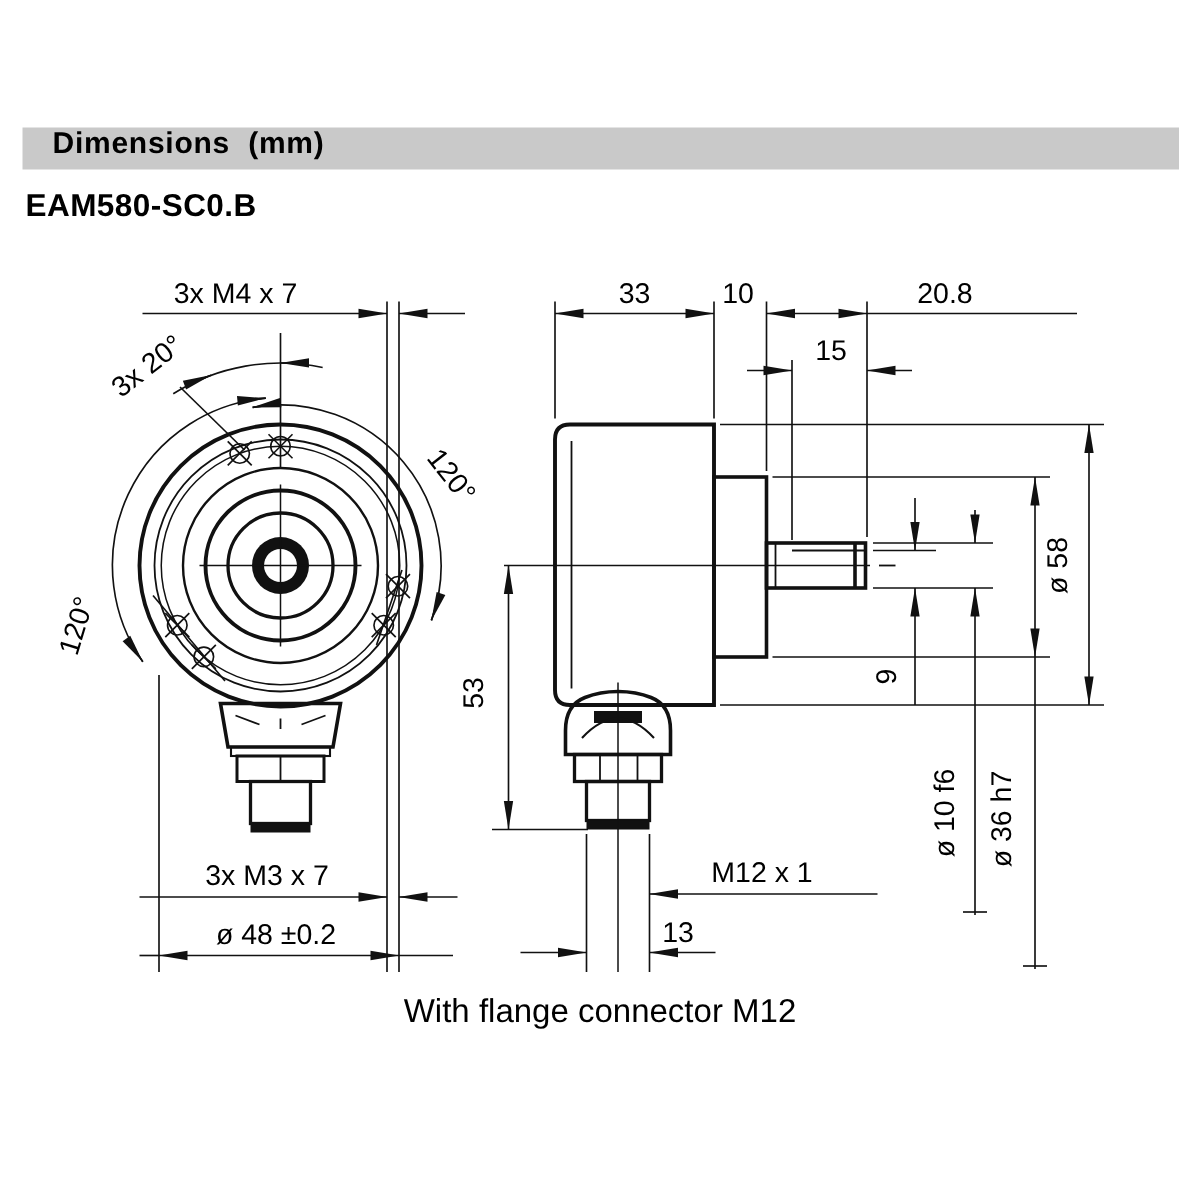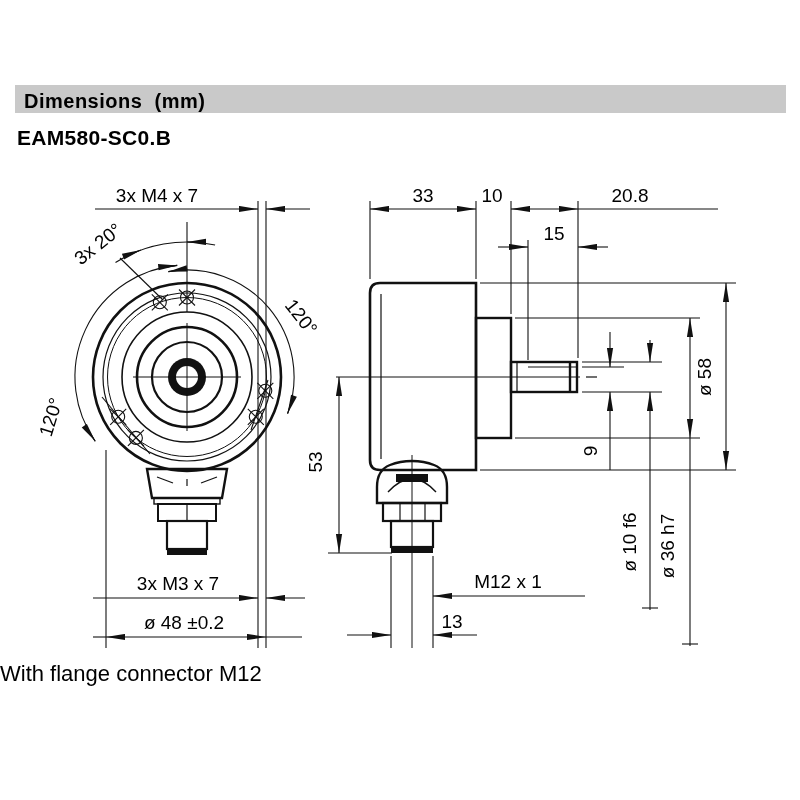--- a/index.html
+++ b/index.html
@@ -1,25 +1,25 @@
 <!DOCTYPE html>
 <html><head>
 <meta charset="utf-8">
 <style>
   html,body{margin:0;padding:0;background:#fff;}
   body{width:800px;height:800px;font-family:"Liberation Sans",sans-serif;color:#000;}
   .page{position:relative;width:800px;height:800px;background:#fff;overflow:hidden;}
   .header-bar{
     position:absolute;left:15px;top:85px;width:771px;height:28px;
-    background:#c9c9c9;display:flex;align-items:flex-end;
-    padding-left:9px;box-sizing:border-box;
+    background:#c9c9c9;display:flex;align-items:flex-start;
+    padding-left:20px;box-sizing:border-box;
   }
   .header-bar span{font-weight:bold;font-size:20px;letter-spacing:.5px;white-space:pre;}
   .model{position:absolute;left:17px;top:126px;font-weight:bold;font-size:21px;letter-spacing:.3px;}
-  .caption{position:absolute;left:0;top:661px;width:100%;font-size:22px;}
+  .caption{position:absolute;left:0;top:661px;width:100%;text-align:center;font-size:22px;}
   svg{position:absolute;left:0;top:0;}
   svg text{font-family:"Liberation Sans",sans-serif;font-size:19px;fill:#000;}
   .ln{stroke:#111;fill:none;}
   .thick{stroke-width:2.6;}
   .med{stroke-width:2.2;}
   .thin{stroke-width:1.2;}
   .hair{stroke-width:1;}
   .dim{stroke:#111;stroke-width:1.1;fill:none;}
 </style>
 </head>

